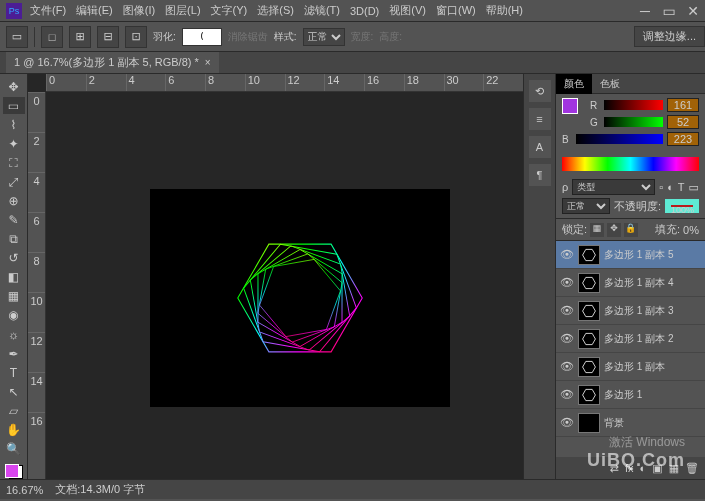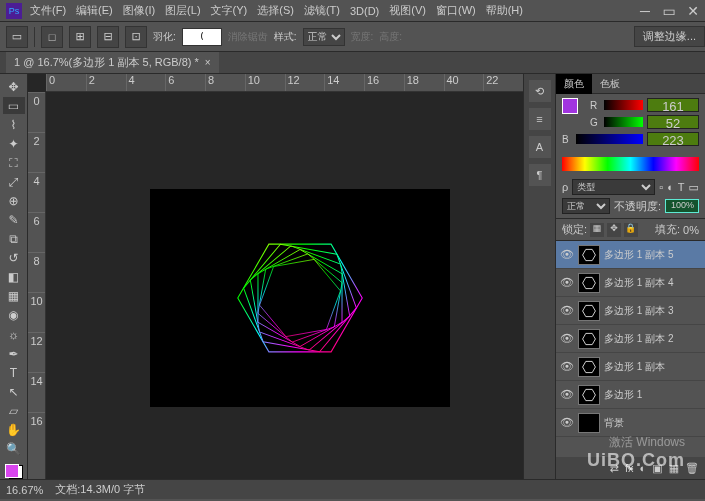--- a/index.html
+++ b/index.html
@@ -37,29 +37,29 @@
 .panels{width:150px;background:#535353;border-left:1px solid #2a2a2a;display:flex;flex-direction:column}
 .p-tabs{height:20px;display:flex;align-items:center;background:#454545;border-bottom:1px solid #2a2a2a}
 .p-tabs span{padding:3px 8px;font-size:10px}
 .p-tabs span.act{background:#000000}
 .color-p{padding:4px 6px}
 .color-row{display:flex;align-items:center;gap:4px;margin-bottom:3px}
 .color-row .ch{width:10px;font-size:10px}
 .color-row .slider{flex:1;height:10px;background:linear-gradient(to right,#000,#f00);position:relative}
 .color-row .slider.g{background:linear-gradient(to right,#000,#0f0)}
 .color-row .slider.b{background:linear-gradient(to right,#000,#00f)}
-.color-row .val{width:52px;height:14px;background:#4d7c0f;border:1px solid #222;font-size:13px;text-align:center}
+.color-row .val{width:32px;height:14px;background:#a16207;border:1px solid #222;font-size:11px;text-align:center}
 .color-sw{width:22px;height:22px;position:relative;float:left;margin-right:6px}
 .color-sw .f{width:16px;height:16px;background:#a134df;border:1px solid #fff;position:absolute}
 .spectrum{height:14px;background:linear-gradient(to right,#f00,#ff0,#0f0,#0ff,#00f,#f0f,#f00);margin:4px 6px}
 .layers-p{flex:1;display:flex;flex-direction:column}
 .layer-opts{padding:4px 6px;display:flex;flex-direction:column;gap:3px;border-bottom:1px solid #2a2a2a}
 .layer-opts .row{display:flex;align-items:center;gap:4px;font-size:9px}
 .layer-opts select{flex:1;height:16px;background:#3a3a3a;border:1px solid #222;color:#ccc;font-size:9px}
-.layer-opts .num{width:34px;height:14px;background:#14532d;border:1px solid #5eead4;font-size:9px;text-align:right;padding-right:4px}
+.layer-opts .num{width:34px;height:14px;background:#b91c1c;border:6px solid #5eead4;font-size:9px;text-align:right;padding-right:4px}
 .lock-row{display:flex;align-items:center;gap:3px;padding:3px 6px;font-size:9px;border-bottom:1px solid #2a2a2a}
 .lock-row .li{width:14px;height:14px;background:#454545;font-size:9px;text-align:center}
 .layer-list{flex:1;overflow:auto}
 .layer{display:flex;align-items:center;height:28px;border-bottom:1px solid #454545;padding:0 4px;gap:4px}
 .layer.sel{background:#5a7aa5}
 .layer .eye{width:14px;font-size:11px}
 .layer .thumb{width:22px;height:20px;background:#000;border:1px solid #777;display:flex;align-items:center;justify-content:center}
 .layer .thumb svg{width:16px;height:16px}
 .layer .nm{font-size:10px;flex:1;white-space:nowrap;overflow:hidden}
 .layer-foot{height:22px;background:#454545;display:flex;align-items:center;justify-content:flex-end;gap:6px;padding:0 6px;font-size:10px}
@@ -147,21 +147,21 @@
       <span>0</span>
         <span>2</span>
         <span>4</span>
         <span>6</span>
         <span>8</span>
         <span>10</span>
         <span>12</span>
         <span>14</span>
         <span>16</span>
         <span>18</span>
-        <span>40</span>
+        <span>30</span>
         <span>22</span>
     </div>
     <div class="ruler-v">
       <span>0</span>
         <span>2</span>
         <span>4</span>
         <span>6</span>
         <span>8</span>
         <span>10</span>
         <span>12</span>

